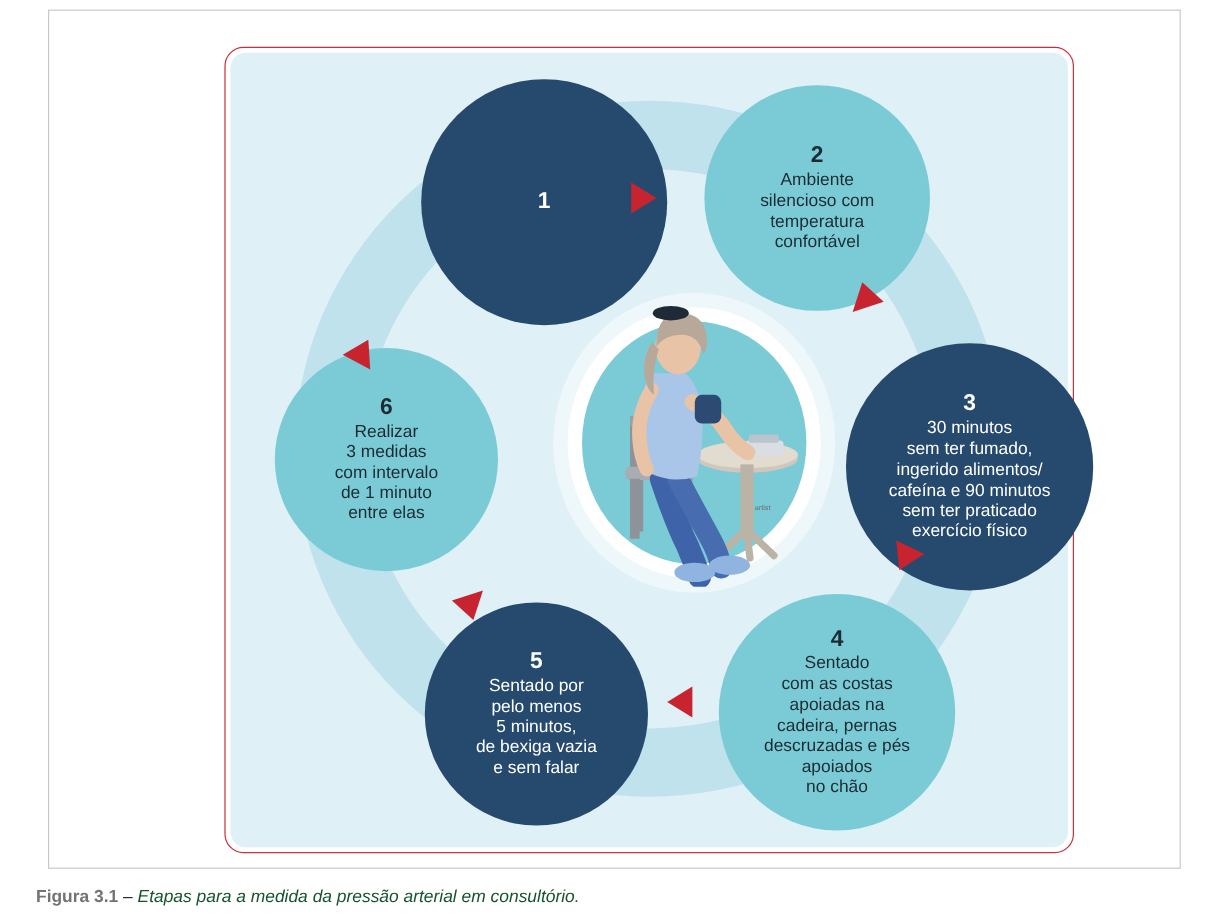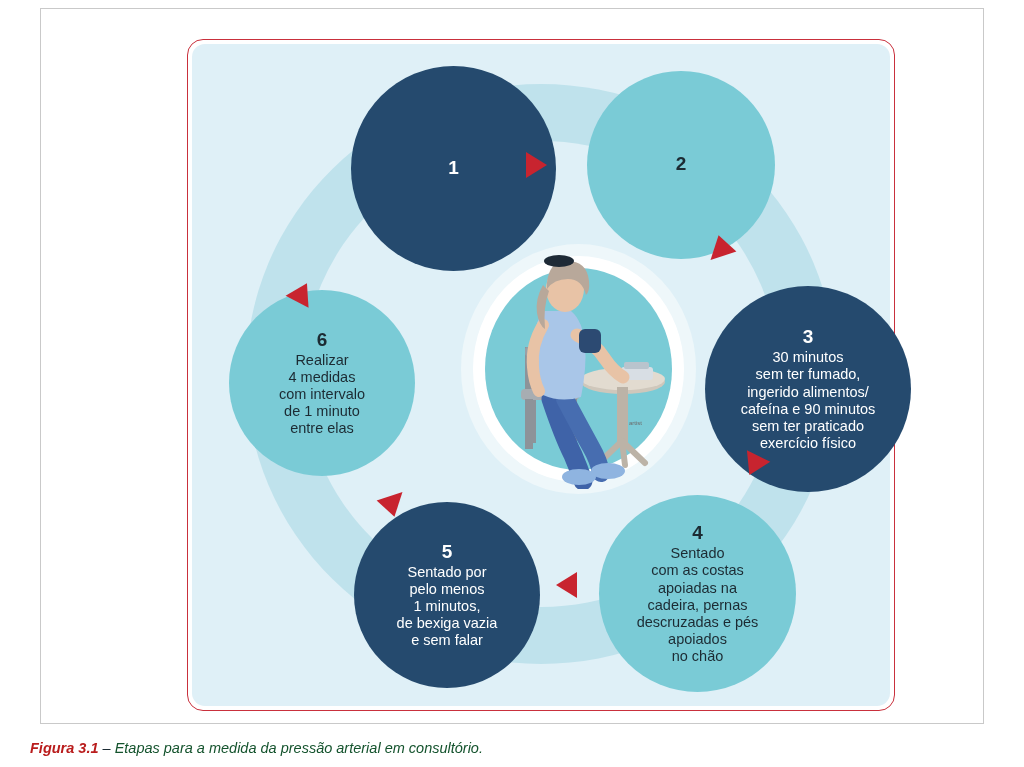--- a/index.html
+++ b/index.html
@@ -57,21 +57,21 @@
   #arrow-4{left:515px;top:563px;border-top:13px solid transparent;
        border-bottom:13px solid transparent;border-right:21px solid #c8242f;}
   #arrow-5{left:336px;top:479px;border-top:16px solid transparent;
        border-bottom:10px solid transparent;border-right:22px solid #c8242f;
        transform:rotate(18deg);}
   #arrow-6{left:248px;top:273px;border-left:13px solid transparent;
        border-right:13px solid transparent;border-bottom:21px solid #c8242f;
        transform:rotate(28deg);}
 
   #caption{position:absolute;left:30px;top:740px;font-size:14.5px;white-space:nowrap;}
-  #caption .lbl{color:#b91c1c;font-weight:bold;font-style:italic;}
+  #caption .lbl{color:#737373;font-weight:bold;}
   #caption .dash{color:#1c2b33;}
   #caption .txt{color:#14532d;font-style:italic;}
 </style>
 </head>
 <body>
 
 <div id="figure-frame">
   <div id="red-border"></div>
   <div id="blue-panel"></div>
 
@@ -120,20 +120,24 @@
 
     <text x="156" y="176" font-size="6" fill="#6b6b6b" font-family="'Liberation Sans',sans-serif">artist</text>
   </svg>
 
   <div class="step dark" id="step-1">
     <div class="num">1</div>
   </div>
 
   <div class="step teal" id="step-2">
     <div class="num">2</div>
+    <div class="body">Ambiente
+silencioso com
+temperatura
+confortável</div>
   </div>
 
   <div class="step dark" id="step-3">
     <div class="num">3</div>
     <div class="body">30 minutos
 sem ter fumado,
 ingerido alimentos/
 cafeína e 90 minutos
 sem ter praticado
 exercício físico</div>
@@ -147,29 +151,29 @@
 cadeira, pernas
 descruzadas e pés
 apoiados
 no chão</div>
   </div>
 
   <div class="step dark" id="step-5">
     <div class="num">5</div>
     <div class="body">Sentado por
 pelo menos
-1 minutos,
+5 minutos,
 de bexiga vazia
 e sem falar</div>
   </div>
 
   <div class="step teal" id="step-6">
     <div class="num">6</div>
     <div class="body">Realizar
-4 medidas
+3 medidas
 com intervalo
 de 1 minuto
 entre elas</div>
   </div>
 
   <div class="arrow" id="arrow-1"></div>
   <div class="arrow" id="arrow-2"></div>
   <div class="arrow" id="arrow-3"></div>
   <div class="arrow" id="arrow-4"></div>
   <div class="arrow" id="arrow-5"></div>

